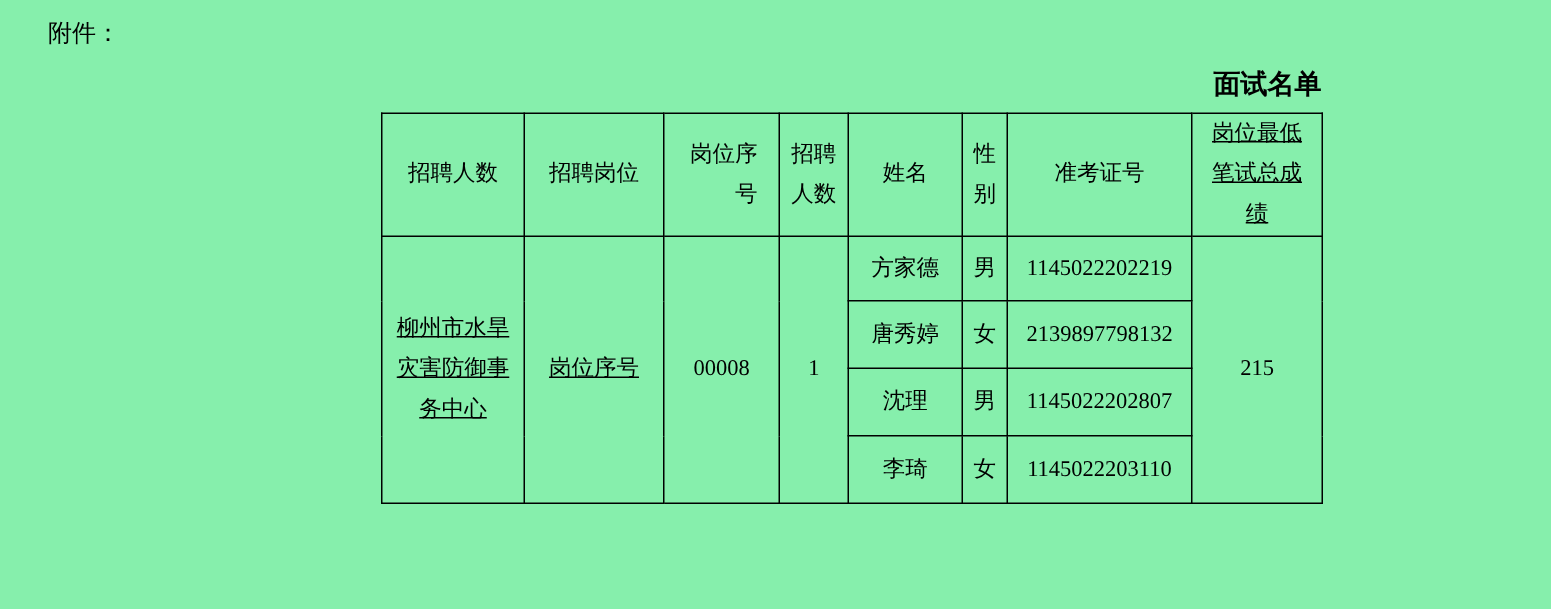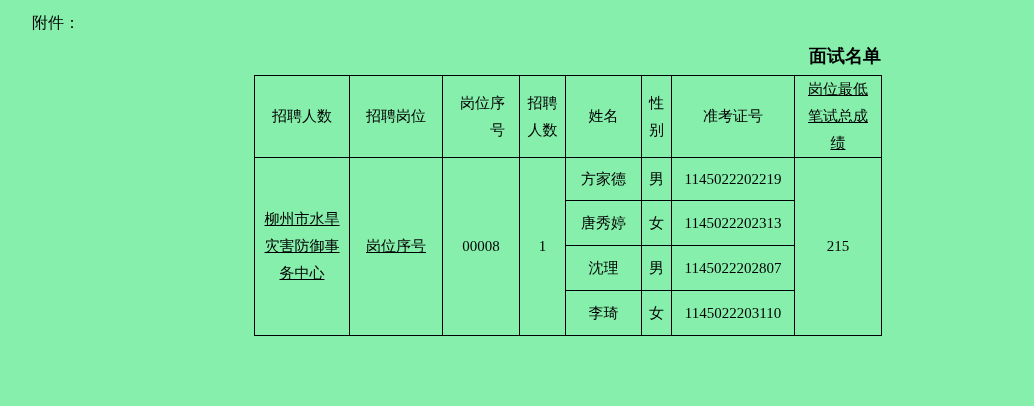--- a/index.html
+++ b/index.html
@@ -135,21 +135,21 @@
         </td>
       </tr>
       <tr>
         <td>
           <span>唐秀婷</span>
         </td>
         <td>
           <span>女</span>
         </td>
         <td>
-          <span>1145022202313</span>
+          <span>2139897798132</span>
         </td>
       </tr>
       <tr>
         <td>
           <span>沈理</span>
         </td>
         <td>
           <span>男</span>
         </td>
         <td>

